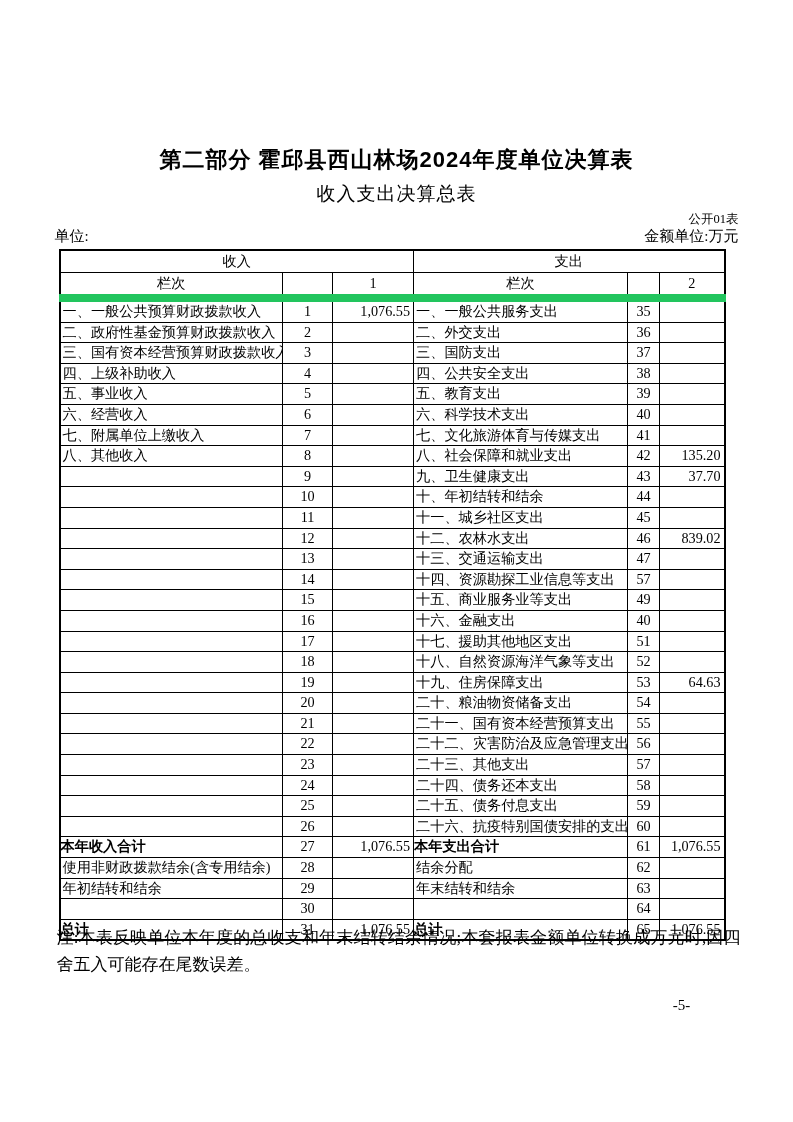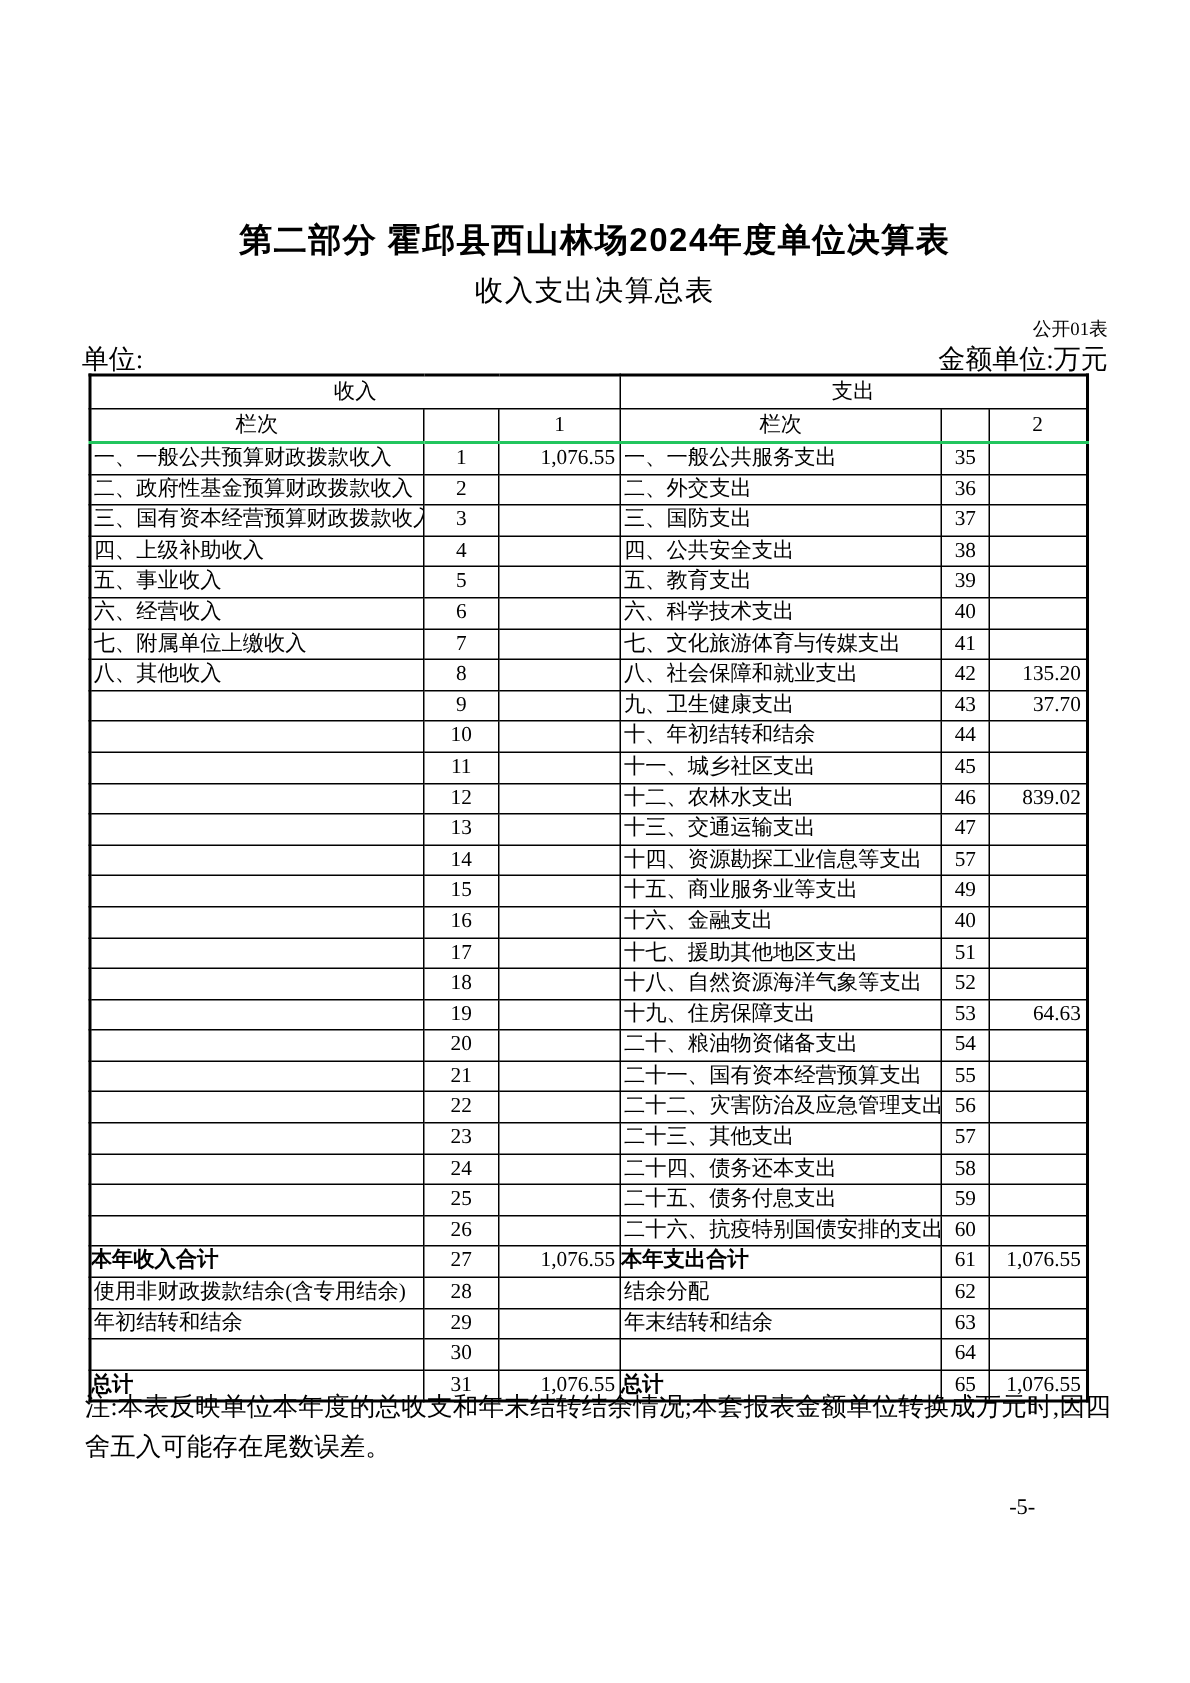--- a/index.html
+++ b/index.html
@@ -33,21 +33,21 @@
   .table-code {
     position: absolute;
     top: 211px; right: 53px;
     font-size: 12.5px;
   }
   .meta-row {
     position: absolute;
     top: 227px; left: 53px; right: 53px;
     display: flex;
     justify-content: space-between;
-    font-size: 18px;
+    font-size: 15px;
   }
   table.budget {
     position: absolute;
     top: 249px; left: 57px;
     width: 665px;
     border-collapse: collapse;
     table-layout: fixed;
     border: 2px solid #000;
   }
   .budget th, .budget td {
@@ -55,21 +55,21 @@
     font-weight: normal;
     font-size: 14.2px;
     padding: 0;
     white-space: nowrap;
     overflow: hidden;
     height: 19.6px;
     line-height: 19.6px;
     text-align: center;
   }
   .budget thead th { height: 21px; line-height: 21px; margin-left: 48px; }
-  .budget thead tr.lanci-row th { border-bottom: 2px solid #22c55e; }
+  .budget thead tr.lanci-row th { border-bottom: 8px solid #22c55e; }
   .budget td.item { text-align: left; padding-left: 2px; }
   .budget td.amount { text-align: right; padding-right: 3px; }
   .budget tr.total-row td.item {
     font-weight: bold;
     padding-left: 0;
   }
   .budget tr.total-row { border-top: 1.5px solid #000; }
   .note {
     position: absolute;
     top: 925px; left: 55px;

